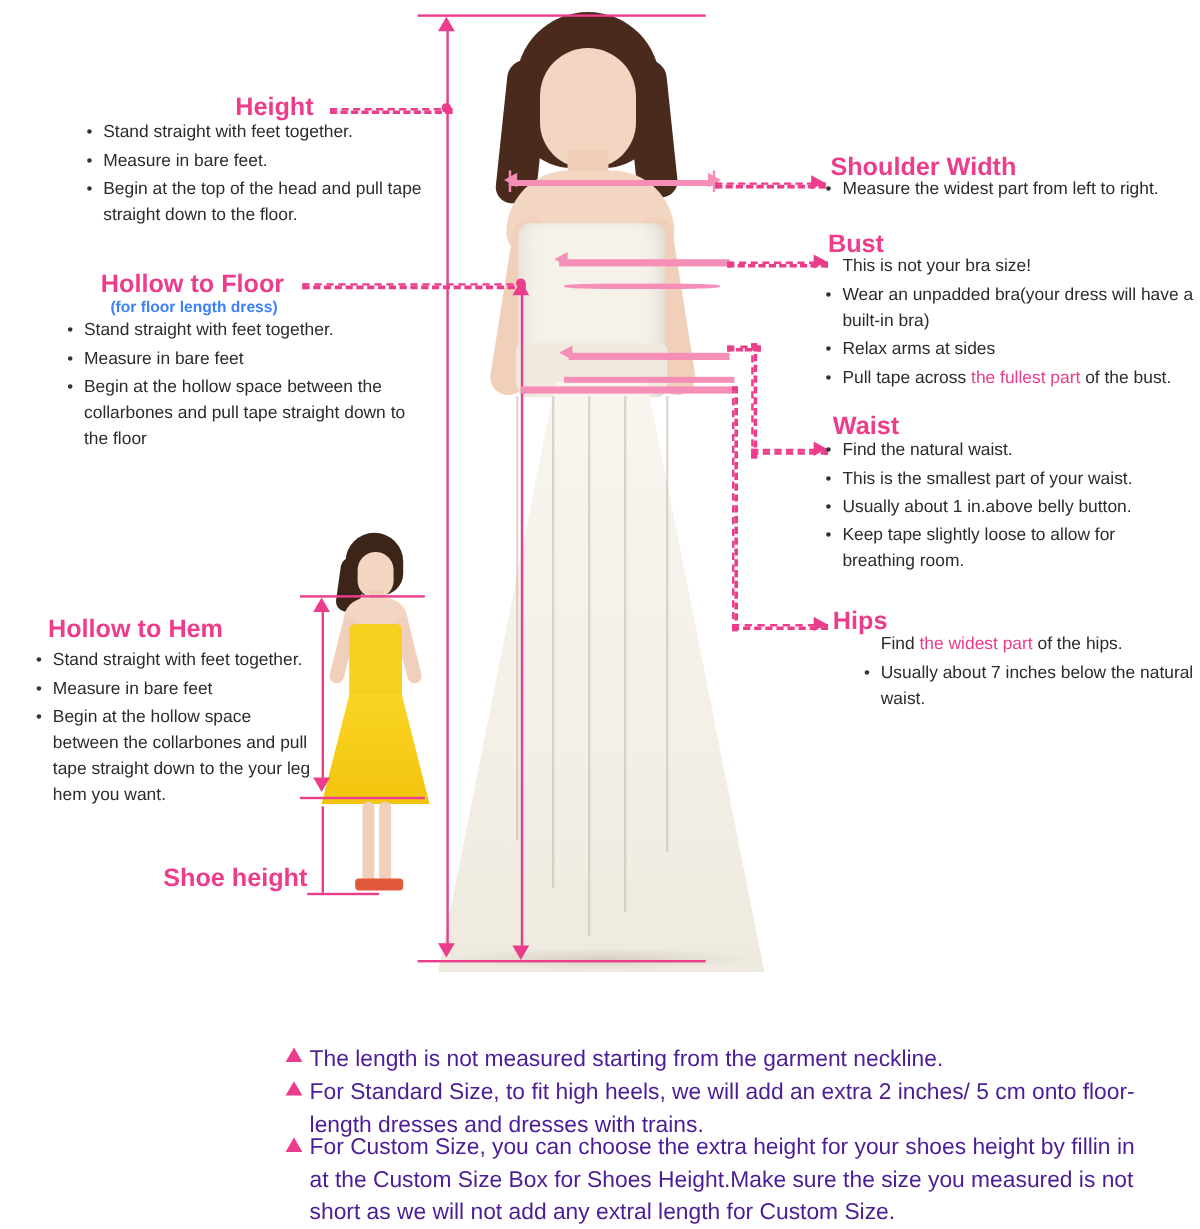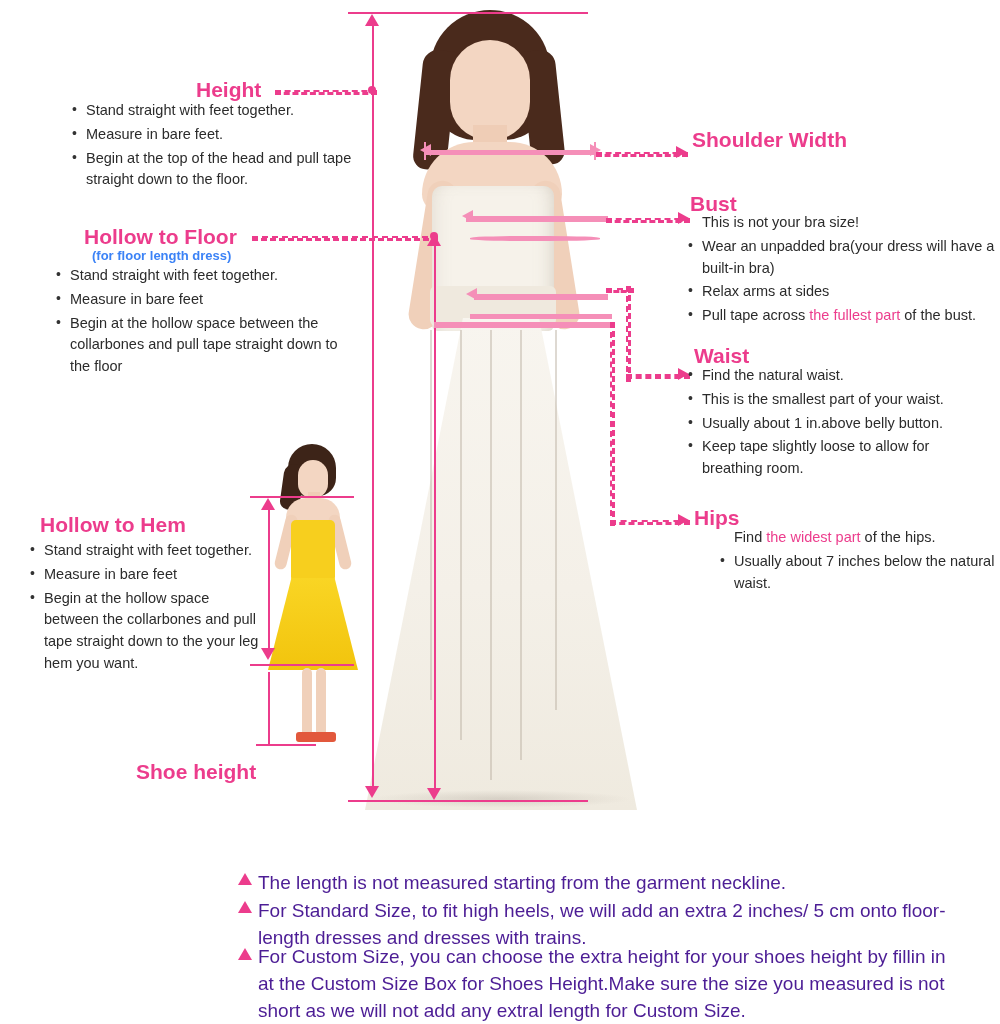--- a/index.html
+++ b/index.html
@@ -298,23 +298,28 @@
 
   <div class="heading" style="left:40px; top:513px;">Hollow to Hem</div>
   <div class="bullets" style="left:28px; top:540px; width:232px;">
     <ul>
       <li>Stand straight with feet together.</li>
       <li>Measure in bare feet</li>
       <li>Begin at the hollow space between the collarbones and pull tape straight down to the your leg hem  you want.</li>
     </ul>
   </div>
 
-  <div class="heading" style="left:136px; top:760px;">Shoe height</div>
+  <div class="heading" style="left:136px; top:720px;">Shoe height</div>
 
   <div class="heading" style="left:692px; top:128px;">Shoulder Width</div>
+  <div class="bullets" style="left:686px; top:148px; width:312px;">
+    <ul>
+      <li>Measure the widest part from left to right.</li>
+    </ul>
+  </div>
 
   <div class="heading" style="left:690px; top:192px;">Bust</div>
   <div class="bullets" style="left:686px; top:212px; width:316px;">
     <ul>
       <li class="nobullet">This is not your bra size!</li>
       <li>Wear an unpadded bra(your dress will have a built-in bra)</li>
       <li>Relax arms at sides</li>
       <li>Pull tape across <span class="pink">the fullest part</span> of the bust.</li>
     </ul>
   </div>

